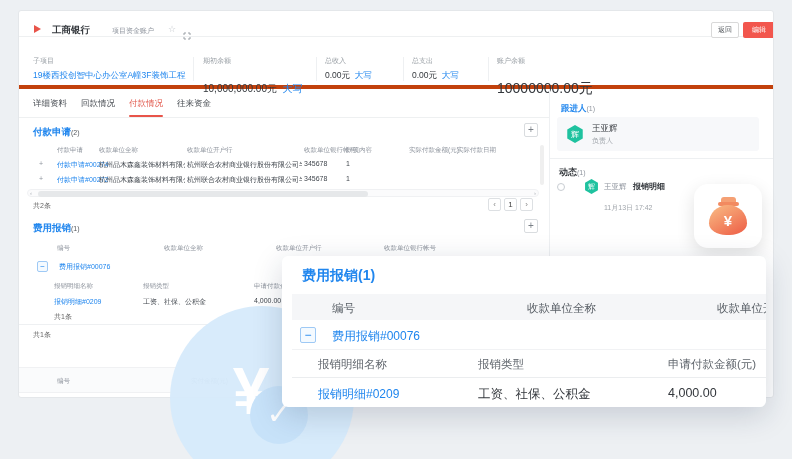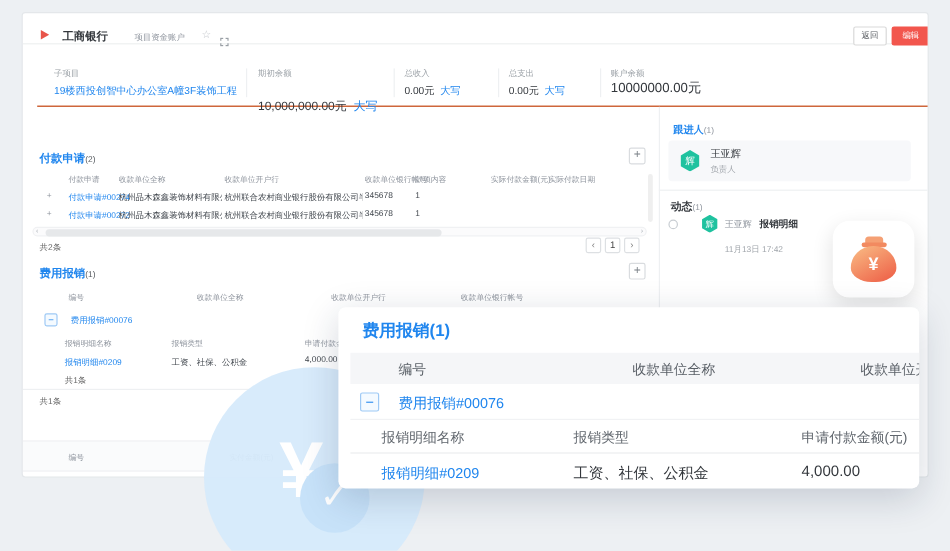--- a/index.html
+++ b/index.html
@@ -72,21 +72,21 @@
       <div class="abs" style="left:149px;top:13px;font-size:9px;color:#c3c7cc;">☆</div>
       <div class="abs" style="left:164px;top:15px;">
         <svg width="8" height="8" viewBox="0 0 8 8">
             <path d="M1 3V1h2M5 1h2v2M7 5v2H5M3 7H1V5" stroke="#9aa0a6" fill="none" stroke-width="1"></path>
           </svg>
       </div>
       <div class="abs btn" style="left:692px;top:11px;width:28px;height:16px;border:1px solid #d9d9d9;color:#55595e;background:#fff;">返回</div>
       <div class="abs btn" style="left:724px;top:11px;width:32px;height:16px;background:#f2564d;color:#fff;">编辑</div>
     </div>
 
-    <div class="abs" style="left:12px;top:38px;width:756px;height:40px;border-bottom:1px solid #c2410c;">
+    <div class="abs" style="left:0;top:38px;width:756px;height:40px;border-bottom:4px solid #c2410c;">
       <div class="abs" style="left:14px;top:7px;">
         <div class="nw" style="font-size:7px;color:#9aa0a6;">子项目</div>
         <div class="nw blue" style="font-size:8.5px;margin-top:4px;">19楼西投创智中心办公室A幢3F装饰工程</div>
       </div>
       <div class="divider-v" style="left:174px;top:8px;height:24px;"></div>
       <div class="abs" style="left:184px;top:7px;">
         <div class="nw" style="font-size:7px;color:#9aa0a6;">期初余额</div>
         <div class="nw" style="font-size:10px;color:#33373c;margin-top:16px;"><span>10,000,000.00元</span>&nbsp;&nbsp;<span class="blue">大写</span></div>
       </div>
       <div class="divider-v" style="left:297px;top:8px;height:24px;"></div>
@@ -95,24 +95,31 @@
         <div class="nw" style="font-size:8.5px;color:#33373c;margin-top:4px;"><span>0.00元</span>&nbsp;&nbsp;<span class="blue">大写</span></div>
       </div>
       <div class="divider-v" style="left:384px;top:8px;height:24px;"></div>
       <div class="abs" style="left:393px;top:7px;">
         <div class="nw" style="font-size:7px;color:#9aa0a6;">总支出</div>
         <div class="nw" style="font-size:8.5px;color:#33373c;margin-top:4px;"><span>0.00元</span>&nbsp;&nbsp;<span class="blue">大写</span></div>
       </div>
       <div class="divider-v" style="left:469px;top:8px;height:24px;"></div>
       <div class="abs" style="left:478px;top:7px;">
         <div class="nw" style="font-size:7px;color:#9aa0a6;">账户余额</div>
-        <div class="nw" style="font-size:11px;color:#33373c;margin-top:0;">10000000.00元</div>
-      </div>
-    </div>
-
+        <div class="nw" style="font-size:14px;color:#33373c;margin-top:14px;">10000000.00元</div>
+      </div>
+    </div>
+
+    <div class="abs" style="left:0;top:78px;width:530px;height:29px;border-bottom:1px solid #eef0f1;">
+      <div class="abs tab nw" style="left:14px;top:9px;">详细资料</div>
+      <div class="abs tab nw" style="left:62px;top:9px;">回款情况</div>
+      <div class="abs tab active nw" style="left:110px;top:9px;">付款情况</div>
+      <div class="abs" style="left:110px;top:26px;width:34px;height:2px;background:#e8544a;border-radius:1px;"></div>
+      <div class="abs tab nw" style="left:158px;top:9px;">往来资金</div>
+    </div>
 
     <div class="divider-v" style="left:530px;top:78px;height:310px;"></div>
 
     <div class="abs nw" style="left:14px;top:115px;font-size:9.5px;">
       <span class="blue" style="font-weight:bold;">付款申请</span><span style="font-size:7px;color:#55595e;">(2)</span>
     </div>
     <div class="sq-btn" style="left:505px;top:112px;">+</div>
 
     <div class="abs" style="left:0;top:132px;width:530px;height:14px;">
       <span class="abs hdr6 nw" style="left:38px;top:3px;">付款申请</span>

